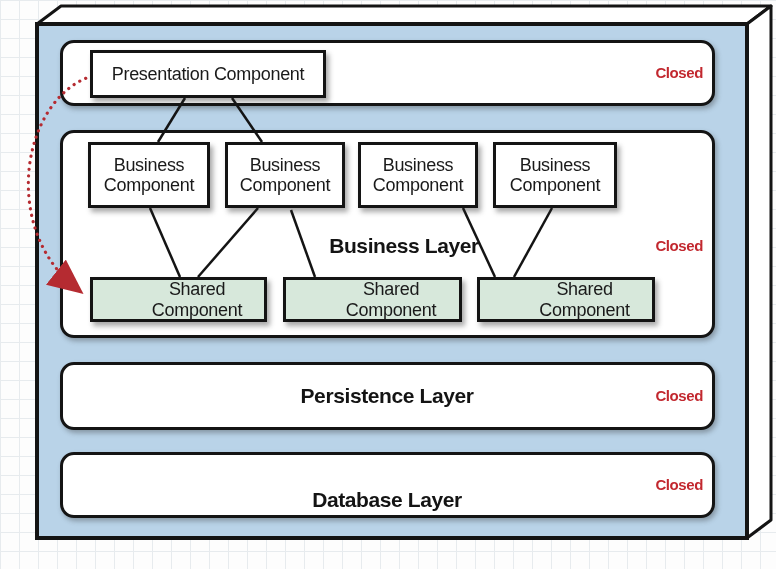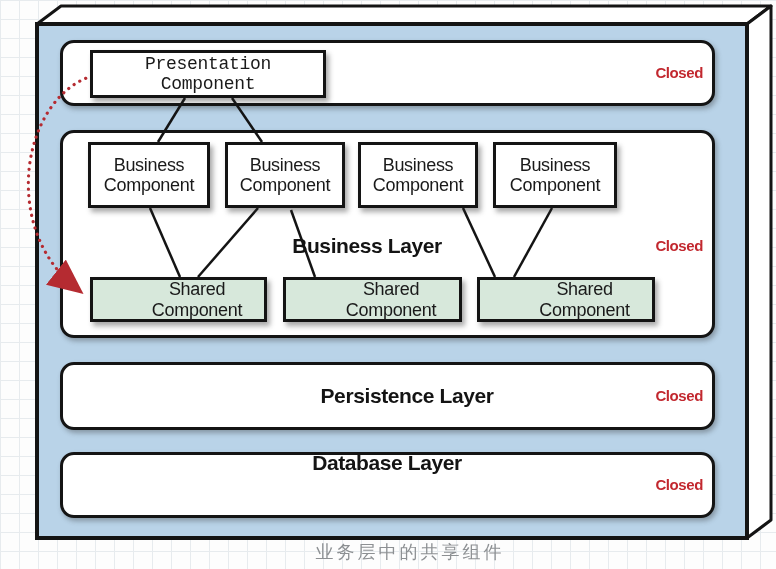--- a/index.html
+++ b/index.html
@@ -41,21 +41,21 @@
     line-height:24px;white-space:nowrap;
   }
   .comp{
     position:absolute;z-index:4;box-sizing:border-box;
     background:#ffffff;border:3px solid #141414;
     box-shadow:3px 4px 5px rgba(40,40,40,.4);
     display:flex;align-items:center;justify-content:center;text-align:center;
     font-size:18px;letter-spacing:-0.3px;line-height:1.12;color:#1a1a1a;
   }
   .comp.shared{background:#d7e8db;padding-left:37px;}
-  #comp-pres{left:90px;top:50px;width:236px;height:48px;font-family:Liberation Mono, monospace;}
+  #comp-pres{left:90px;top:50px;width:236px;height:48px;}
   #comp-b1{left:88px;top:142px;width:122px;height:66px;}
   #comp-b2{left:225px;top:142px;width:120px;height:66px;}
   #comp-b3{left:358px;top:142px;width:120px;height:66px;}
   #comp-b4{left:493px;top:142px;width:124px;height:66px;}
   #comp-s1{left:90px;top:277px;width:177px;height:45px;}
   #comp-s2{left:283px;top:277px;width:179px;height:45px;}
   #comp-s3{left:477px;top:277px;width:178px;height:45px;}
   #caption{
     position:absolute;z-index:1;left:410px;top:540px;transform:translateX(-50%);
     font-size:18px;letter-spacing:3px;color:#8d9093;white-space:nowrap;
@@ -113,24 +113,23 @@
   </div>
   <div class="comp shared" id="comp-s2">
     <span>Shared Component</span>
   </div>
   <div class="comp shared" id="comp-s3">
     <span>Shared Component</span>
   </div>
 
   <div class="closed" style="top:61px;">Closed</div>
 
-  <div class="layer-title" style="left:367px;top:234px;">Business Layer</div>
+  <div class="layer-title" style="left:404px;top:234px;">Business Layer</div>
   <div class="closed" style="top:234px;">Closed</div>
 
-  <div class="layer-title" style="left:387px;top:384px;margin-left:20px;">Persistence Layer</div>
+  <div class="layer-title" style="left:387px;top:384px;">Persistence Layer</div>
   <div class="closed" style="top:384px;">Closed</div>
 
-  <div class="layer-title" style="left:387px;top:451px;">Database Layer</div>
+  <div class="layer-title" style="left:387px;top:488px;">Database Layer</div>
   <div class="closed" style="top:473px;">Closed</div>
 
-  <div id="caption">业务层中的共享组件</div>
 
 </div>
 
 </body></html>

